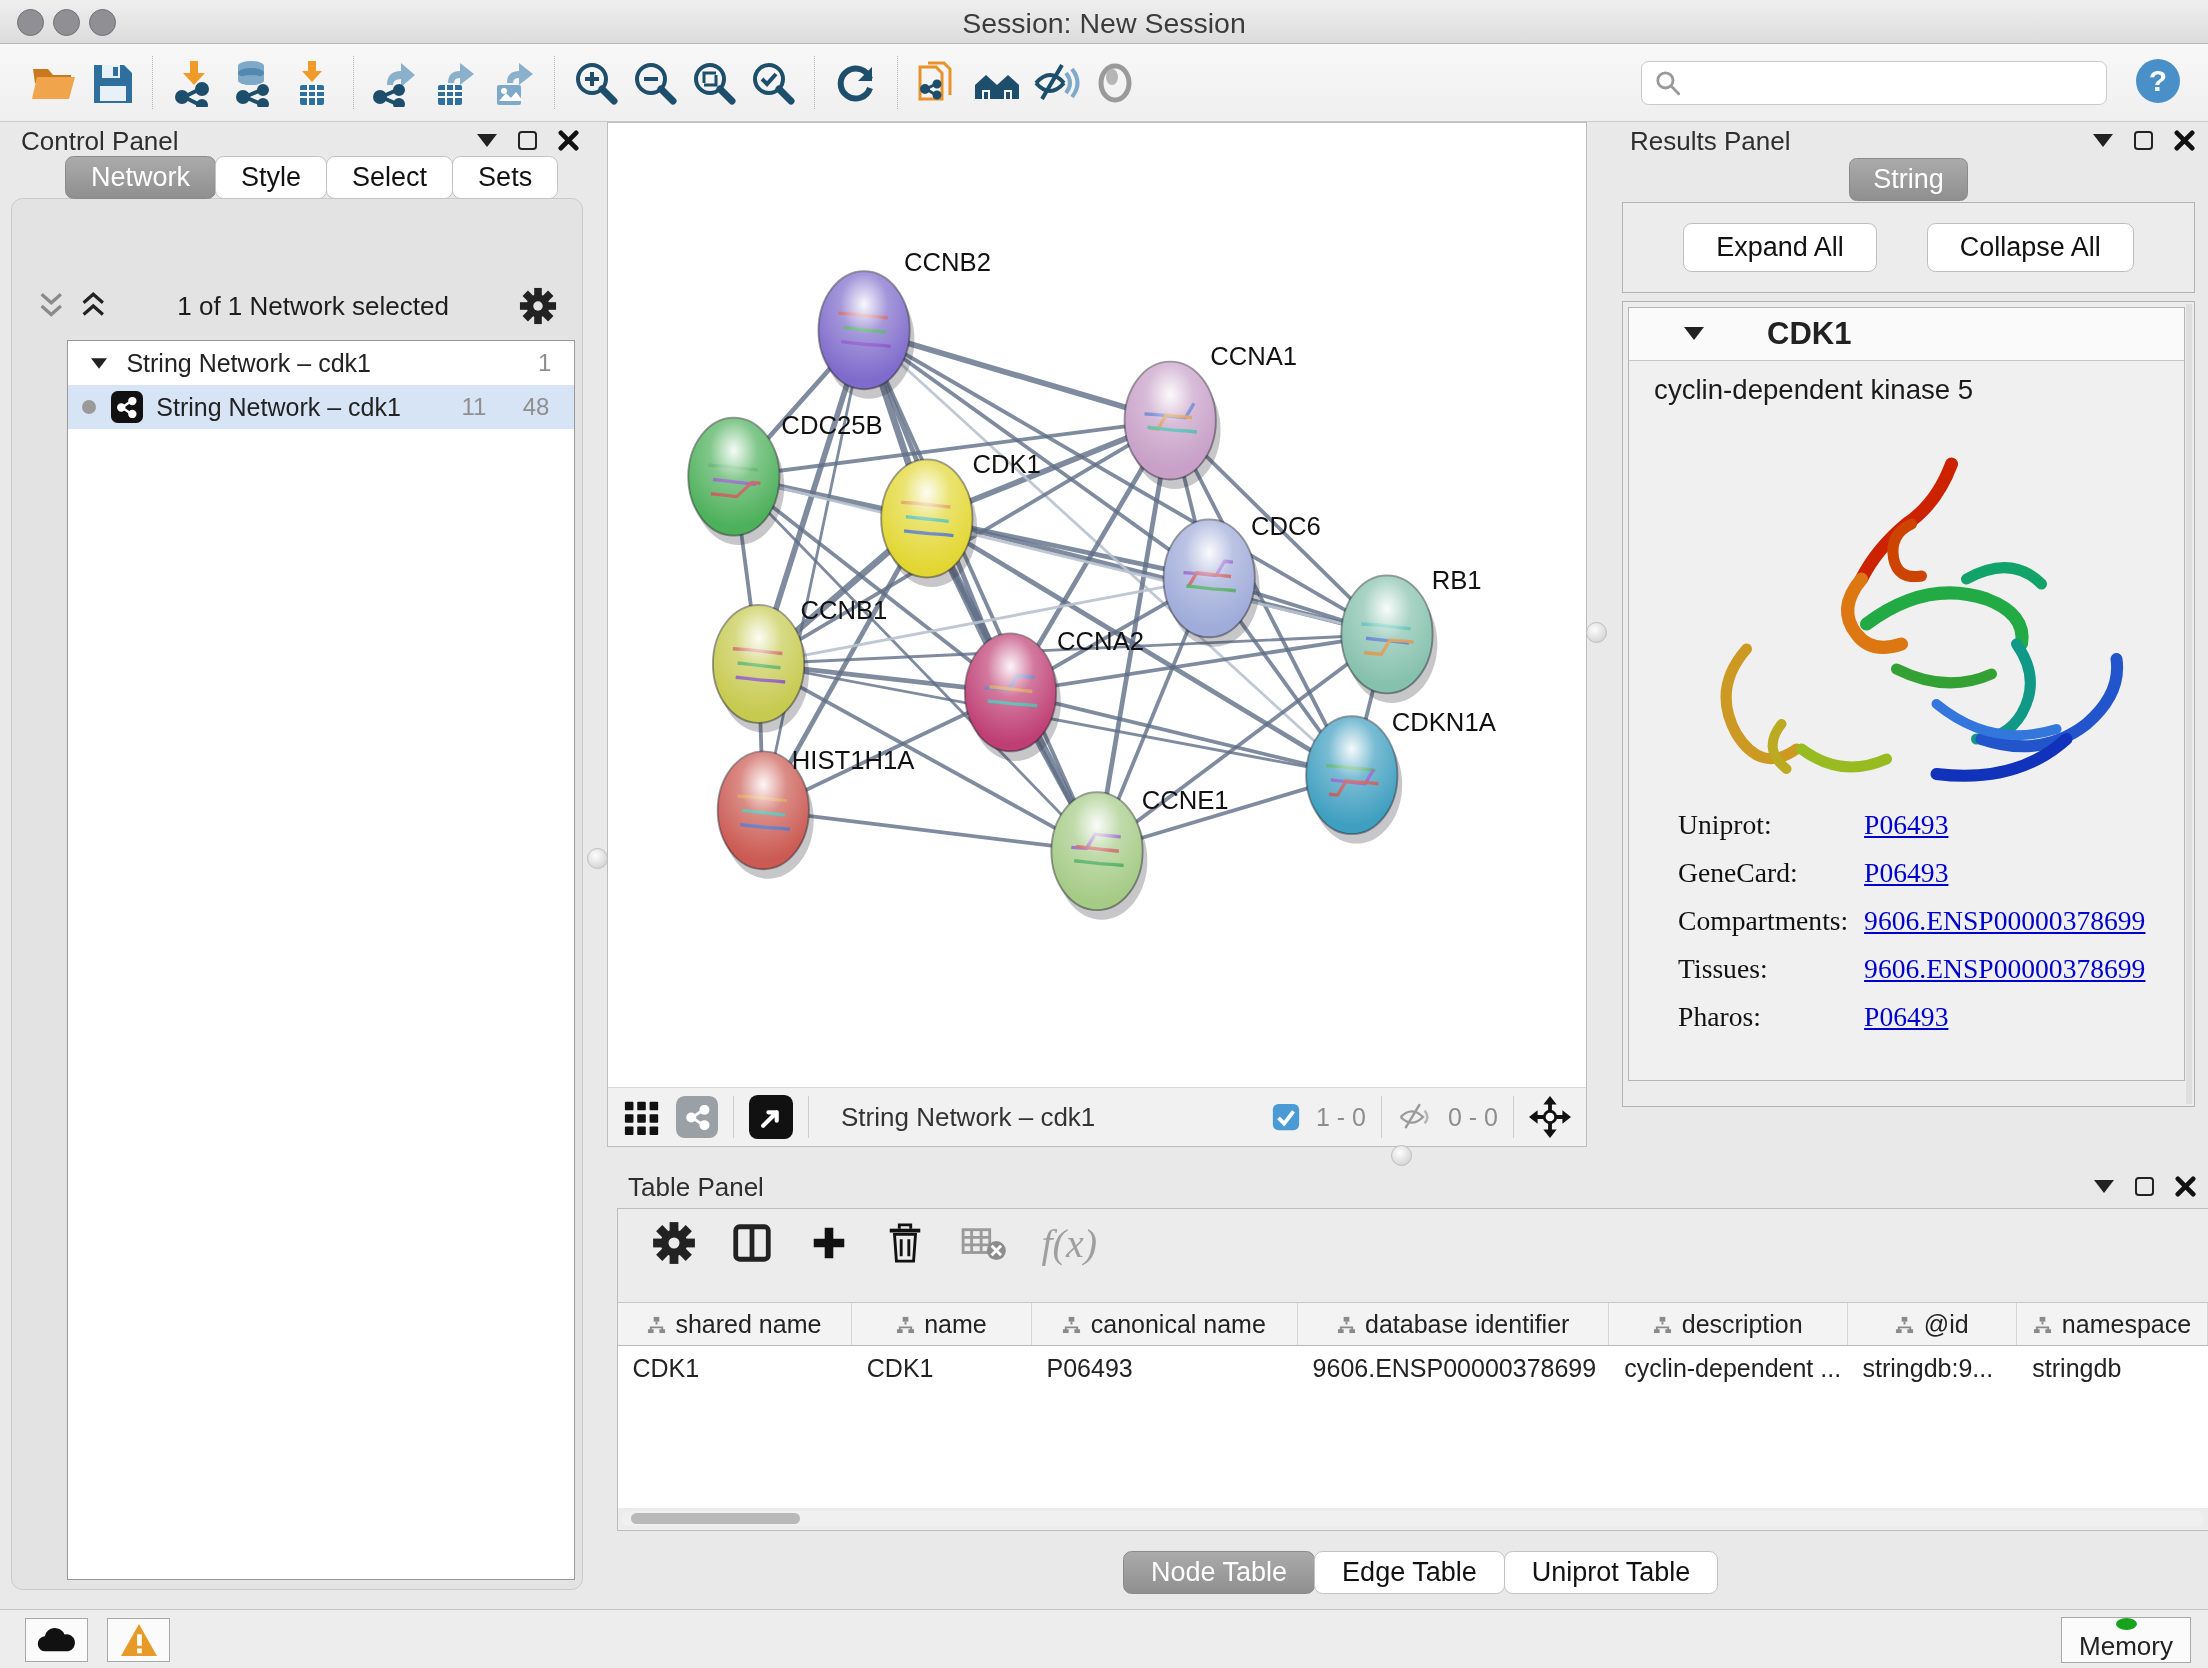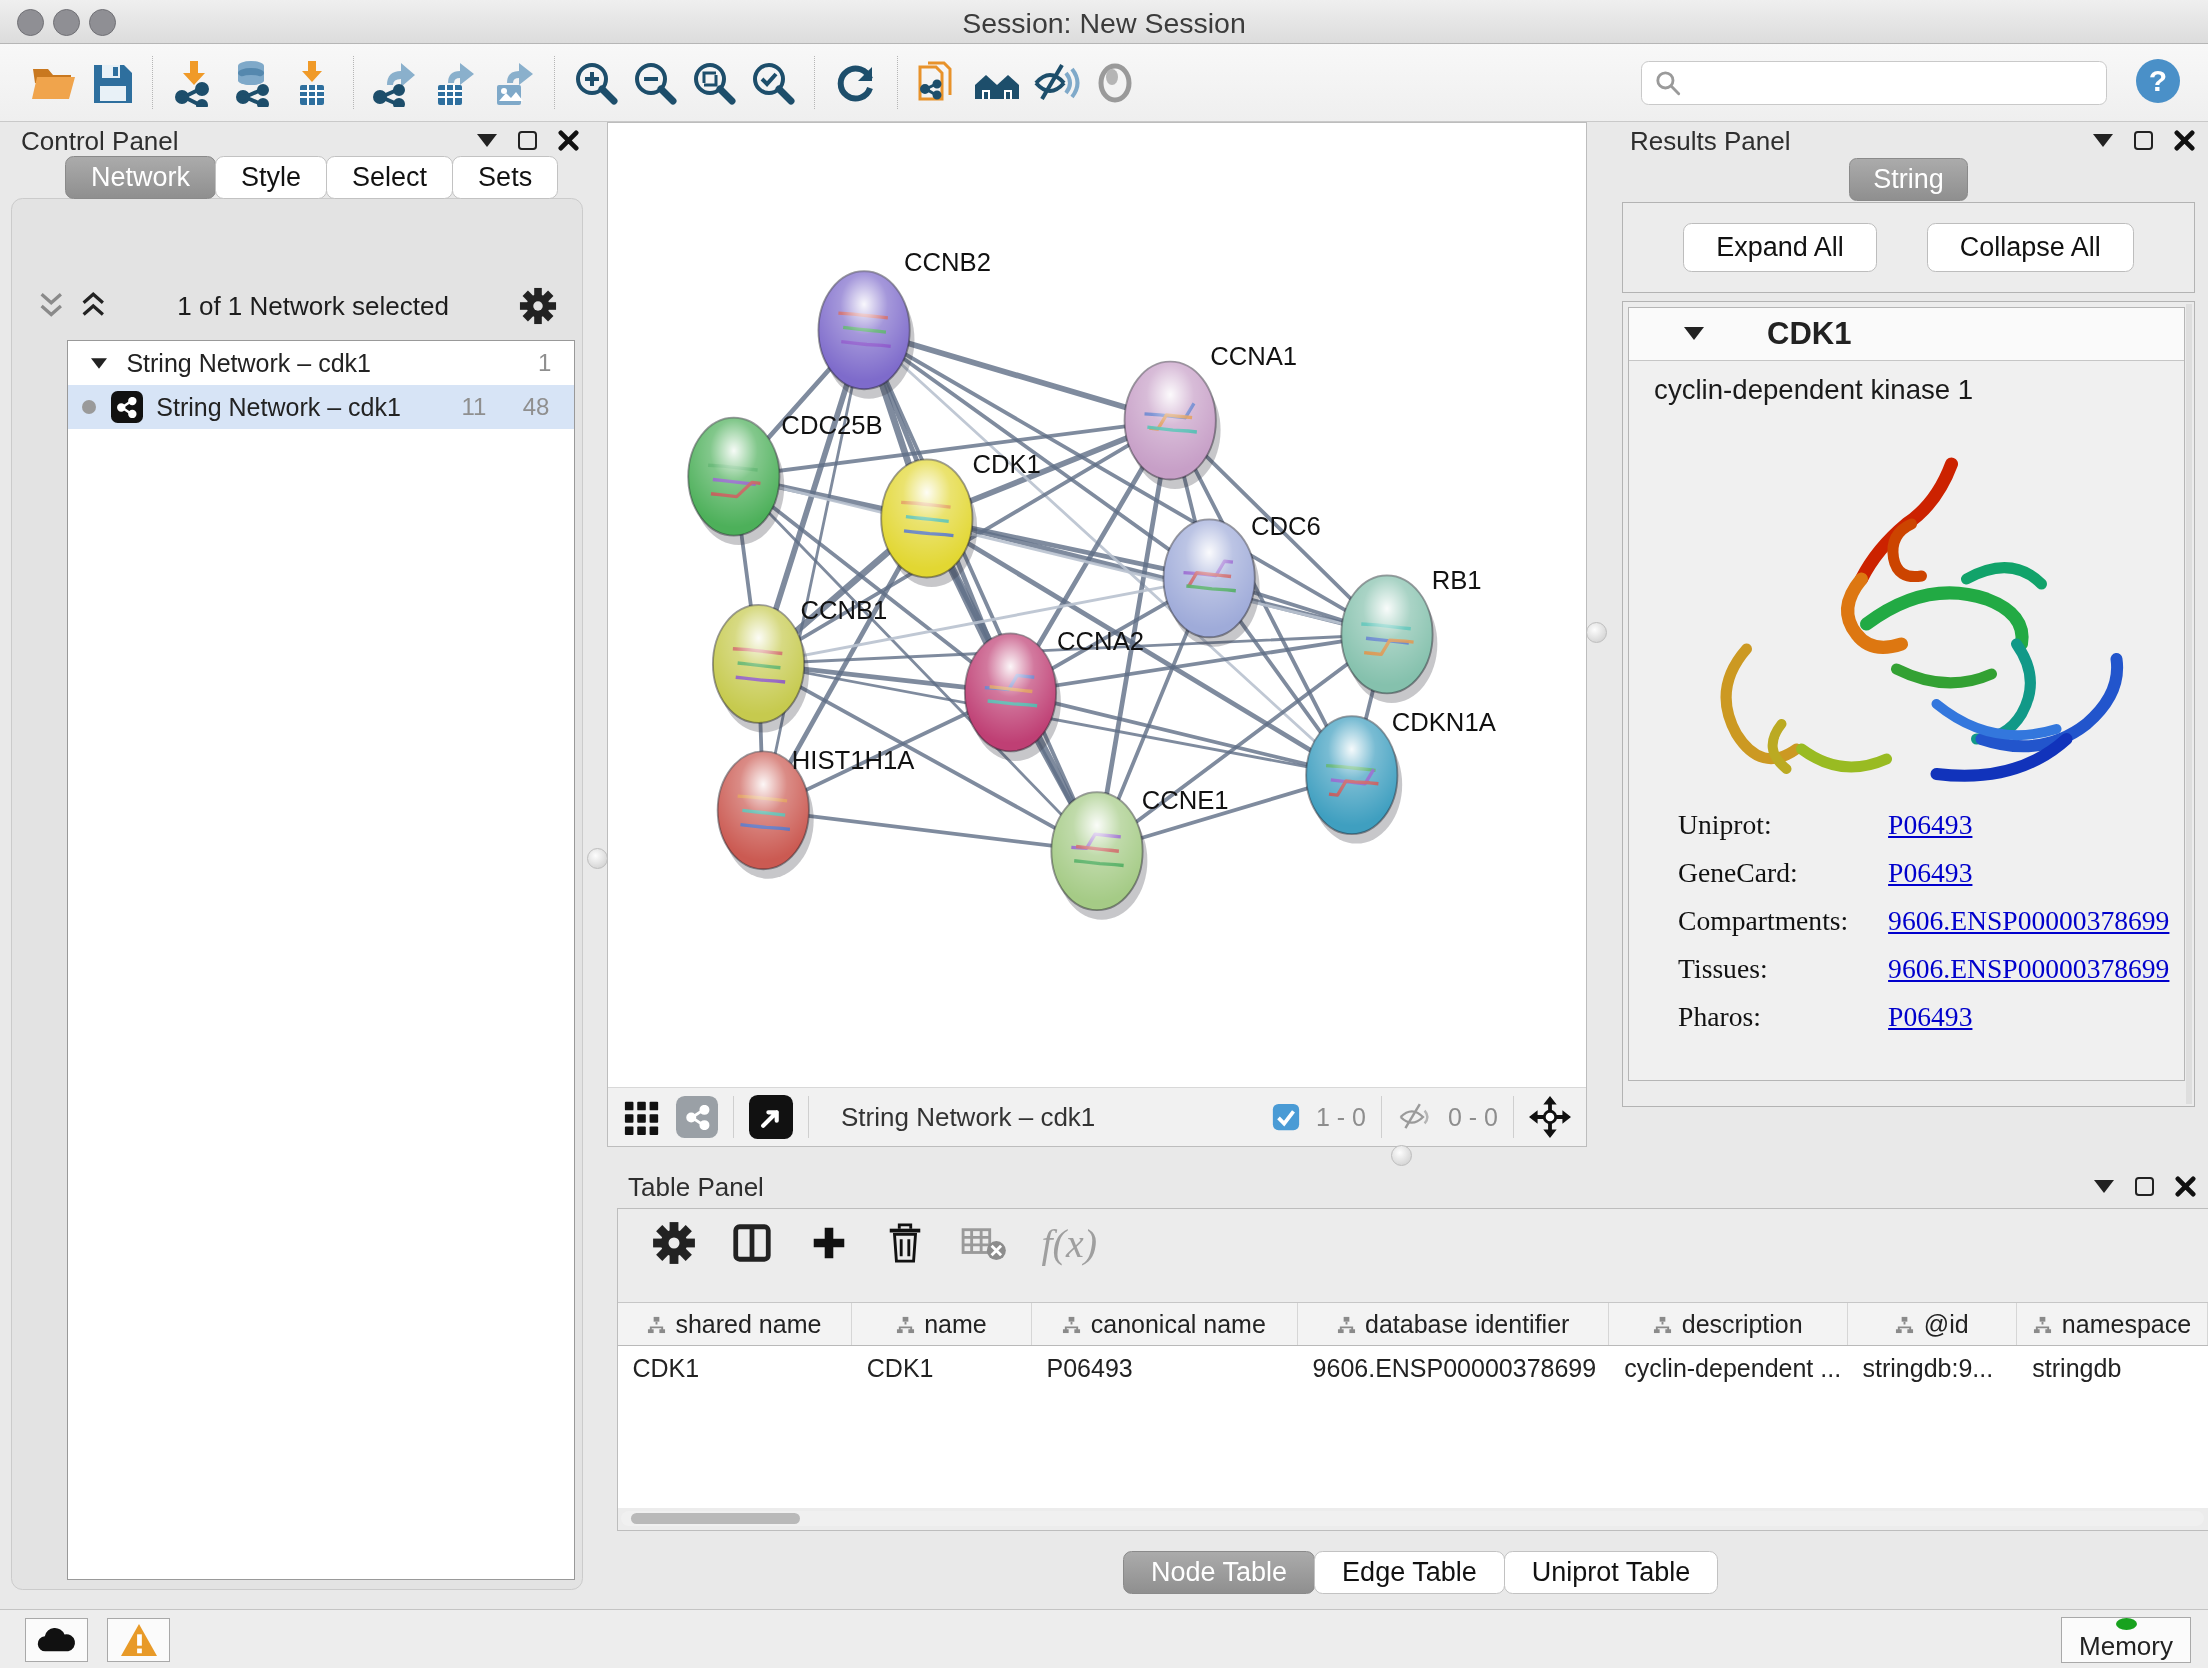--- a/index.html
+++ b/index.html
@@ -80,21 +80,21 @@
     background:#ececec; border:1.9px solid #b3b3b3; padding:4.8px; }
   .card { position:absolute; left:4.8px; right:8.6px; top:4.8px; bottom:25px; border:1px solid #b5b5b5; background:#f0f0f0; }
   .card-head { position:relative; height:53px; background:#fafafa; border-bottom:1px solid #c6c6c6;
     display:flex; align-items:center; }
   .card-head .tri-down { margin-left:55px; }
   .card-title { font-size:31px; font-weight:bold; margin-left:63px; }
   .card-desc { font-size:27.6px; color:#1a1a1a; padding:13.3px 0 0 25px; }
   .proteinwrap { display:flex; justify-content:center; padding-top:23px; }
   .xl { font-family:"Liberation Serif", serif; }
   .xl-head { font-size:29.5px; font-weight:bold; margin:44px 0 9.5px 27px; }
-  .xrow { display:flex; font-size:27.6px; margin:0 0 16px 49px;gap:24px; }
+  .xrow { display:flex; font-size:27.6px; margin:0 0 16px 49px; }
   .xrow .xlabel { width:186px; color:#111; }
   .xrow a { color:#0000cc; text-decoration:underline; }
   .rp-scroll { position:absolute; right:1.9px; top:1.9px; bottom:1.9px; width:5.7px; background:#dedede; }
 
   
   #table-panel { position:absolute; left:607px; top:1168px; width:1602px; height:426px; }
   .tp-body { position:absolute; left:9.5px; right:0; top:40px; height:323px;
     background:#ececec; border:1px solid #bdbdbd; }
   .tp-tools { display:flex; align-items:center; gap:34px; height:68px; padding-left:34px; }
   .fx { font-family:"Liberation Serif", serif; font-style:italic; font-size:40px; color:#9f9f9f; }
@@ -600,21 +600,21 @@
     <div class="rp-box1">
       <button class="btn">Expand All</button>
       <button class="btn">Collapse All</button>
     </div>
     <div class="rp-box2">
       <div class="card">
         <div class="card-head">
           <span class="tri-down"></span>
           <span class="card-title">CDK1</span>
         </div>
-        <div class="card-desc">cyclin-dependent kinase 1</div>
+        <div class="card-desc">cyclin-dependent kinase 5</div>
         <div class="proteinwrap">
           <svg width="447" height="380" viewBox="0 0 440 380">
             <g fill="none" stroke-linecap="round">
               <path d="M265 35q-15 40-45 60q-30 25-45 55" stroke="#cc2200" stroke-width="13"></path>
               <path d="M225 95q-22 10-18 34q4 22 28 18" stroke="#cc4400" stroke-width="11"></path>
               <path d="M175 150q-25 30-5 55q15 20 45 10" stroke="#dd7711" stroke-width="13"></path>
               <path d="M60 220q-35 40-10 85q25 40 60 15" stroke="#cc9922" stroke-width="11"></path>
               <path d="M95 295q-20 25 5 45" stroke="#bbaa22" stroke-width="10"></path>
               <path d="M115 320q40 30 85 10" stroke="#99bb22" stroke-width="11"></path>
               <path d="M180 195q60-45 120-25q40 15 35 45" stroke="#22aa44" stroke-width="13"></path>

